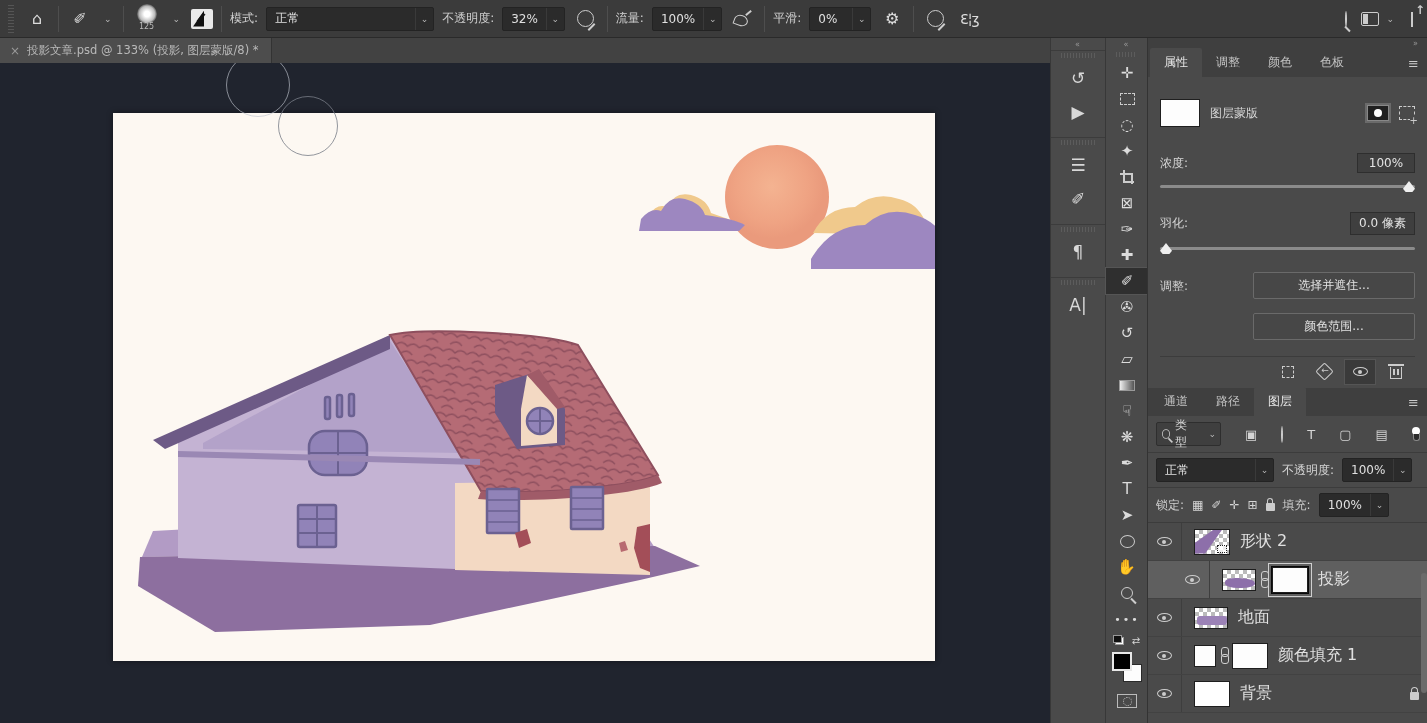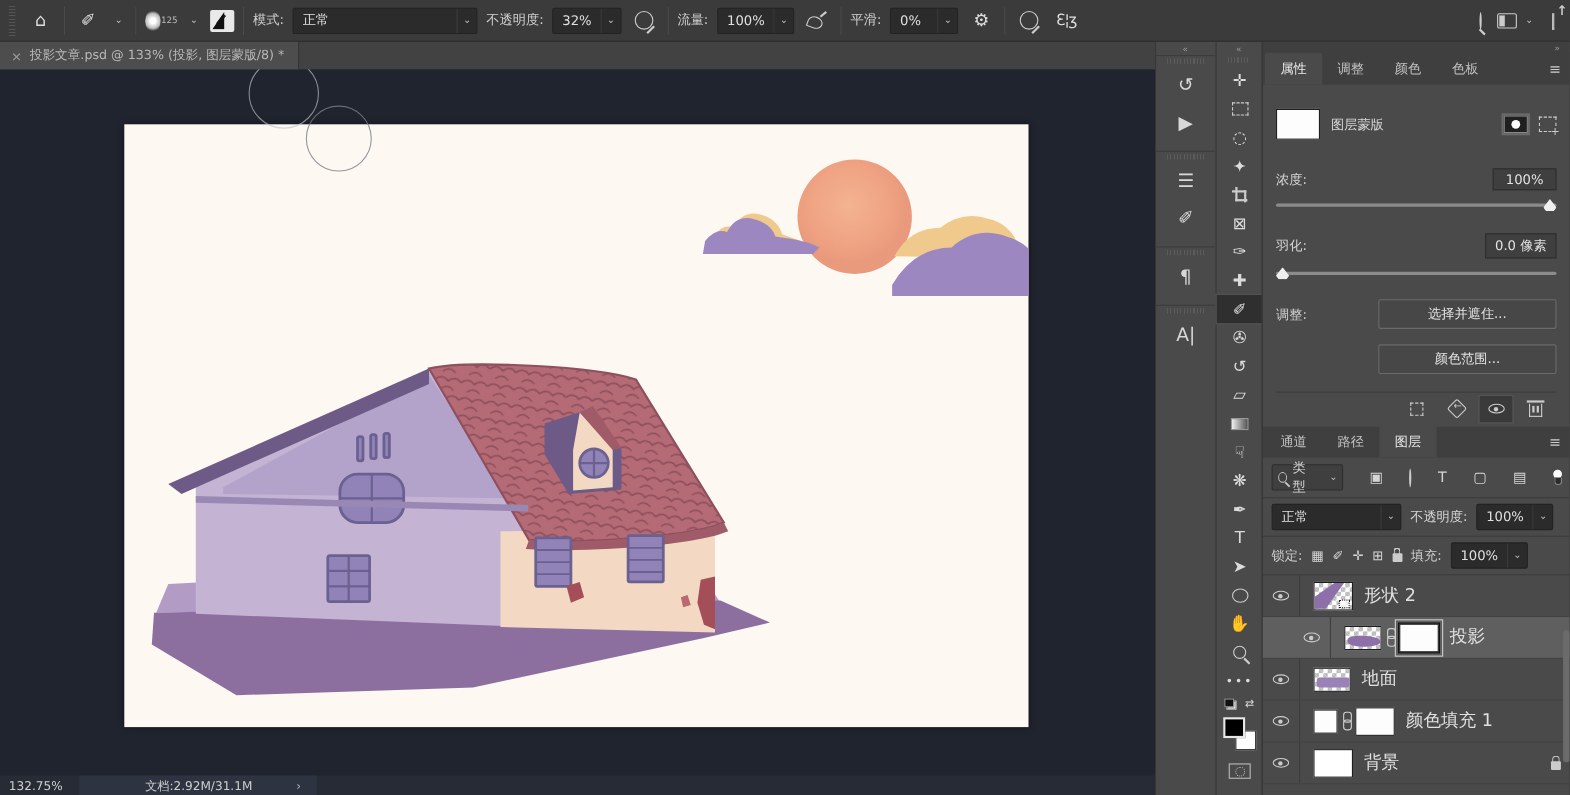--- a/index.html
+++ b/index.html
@@ -12,21 +12,21 @@
   html,body{width:1427px;height:723px;overflow:hidden;background:var(--chrome);}
   .app{position:relative;width:1427px;height:723px;color:var(--txt);font-size:12px;}
 
   
   .options-bar{position:absolute;left:0;top:0;width:1427px;height:38px;background:var(--app-bar);
     border-bottom:1px solid var(--border-dark);display:flex;align-items:center;gap:8px;padding:0 8px;}
   .grip{width:6px;height:28px;background-image:repeating-linear-gradient(#555 0 1px,transparent 1px 3px);margin-right:2px;}
   .ob-icon{min-width:26px;height:26px;display:flex;align-items:center;justify-content:center;color:#ddd;font-size:16px;}
   .vdiv{width:1px;height:26px;background:#2e2e2e;border-right:1px solid #4e4e4e;}
   .chev{font-size:9px;color:#bbb;padding:0 3px;}
-  .brush-preview{position:relative;width:30px;height:30px;display:flex;flex-direction:row;align-items:center;}
+  .brush-preview{position:relative;width:30px;height:30px;display:flex;flex-direction:column;align-items:center;}
   .brush-dot{width:20px;height:20px;border-radius:50%;background:radial-gradient(circle,#fff 0 20%,#bbb 55%,rgba(120,120,120,0) 75%);}
   .brush-size{font-size:8px;color:#bbb;line-height:6px;}
   .swatch-btn{width:22px;height:20px;background:#e9e9e9;border-radius:2px;position:relative;overflow:hidden;}
   .swatch-btn::after{content:"";position:absolute;left:2px;top:2px;right:9px;bottom:2px;background:#111;
     clip-path:polygon(0 100%,100% 0,100% 100%);}
   .swatch-btn::before{content:"";position:absolute;left:3px;top:3px;width:12px;height:12px;background:#222;
     clip-path:polygon(20% 80%,75% 10%,95% 25%,40% 95%);}
   .ob-label{color:#cfcfcf;white-space:nowrap;}
   .select{display:flex;align-items:center;height:24px;background:var(--field);border:1px solid #232323;border-radius:2px;}
   .select .val{padding:0 8px;color:#e0e0e0;white-space:nowrap;}
@@ -295,27 +295,20 @@
 
           <path d="M402,420 l12,-4 l4,14 l-12,5 z" fill="#a34e58"></path>
           <path d="M524,414 l13,-3 l0,48 l-10,-4 l-6,-20 z" fill="#a34e58"></path>
           <path d="M506,430 l6,-2 l3,9 l-7,2 z" fill="#b86a70"></path>
         </svg>
       </div>
       <div class="cursor-ring ring1"></div>
       <div class="cursor-ring ring2"></div>
     </div>
 
-    <footer class="status-bar">
-      <span class="zoom-field">132.75%</span>
-      <div class="doc-info">
-        <span>文档:2.92M/31.1M</span>
-        <span class="doc-chev">›</span>
-      </div>
-    </footer>
   </section>
 
   <aside class="strip collapsed-strip">
     <div class="strip-head">«</div>
     <div class="cgroup">
       <div class="grip-h"></div>
       <div class="cbtn">↺</div>
       <div class="cbtn">▶</div>
     </div>
     <div class="cgroup">

